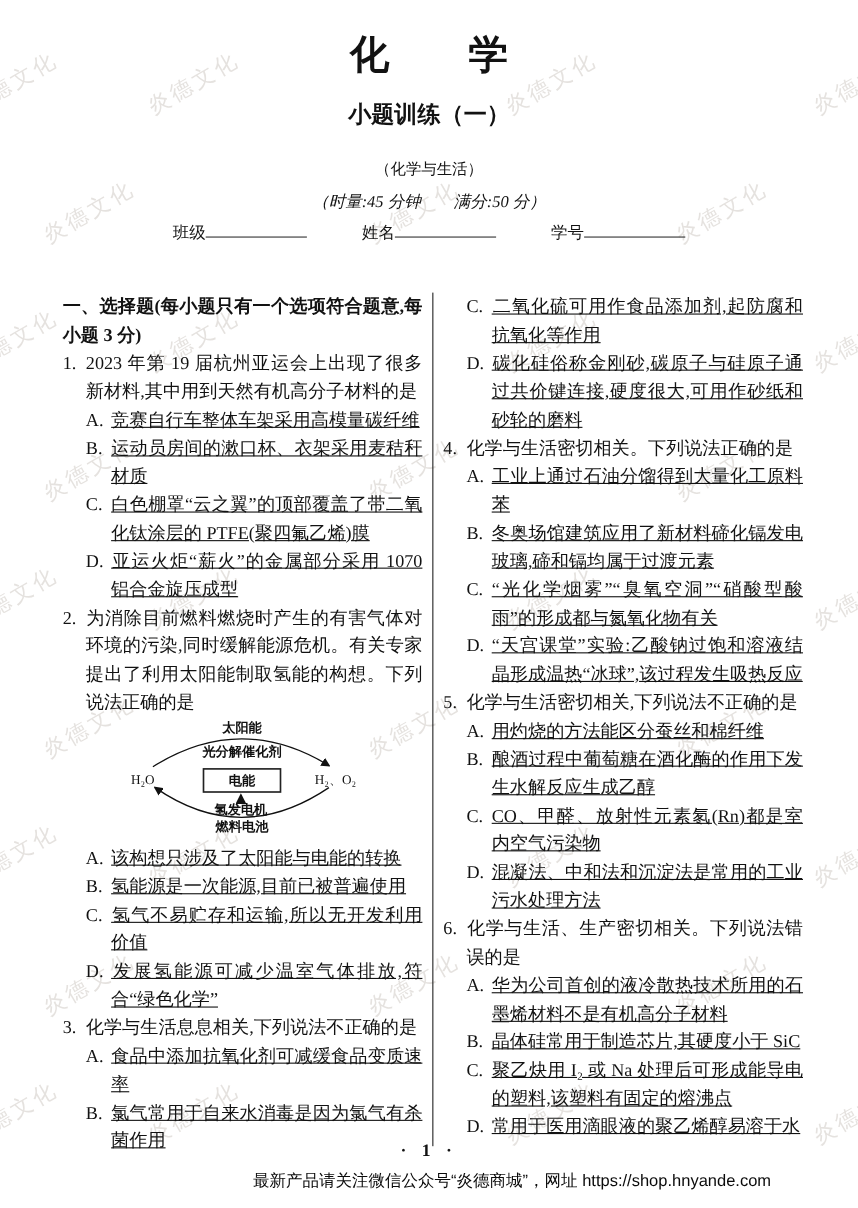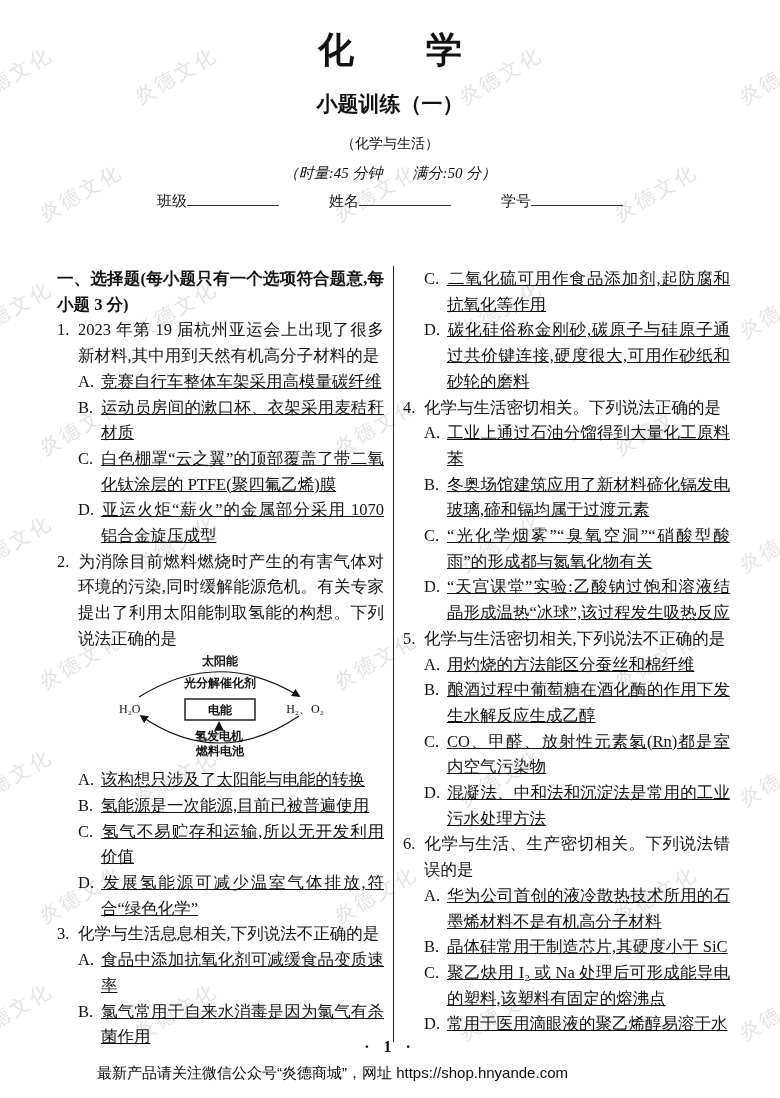--- a/index.html
+++ b/index.html
@@ -8,21 +8,21 @@
   
   .wm-layer{position:absolute;inset:0;z-index:0;pointer-events:none;}
   .wm{position:absolute;transform:rotate(-30deg);color:rgba(186,180,172,0.38);
       font-size:20px;font-weight:500;letter-spacing:3px;white-space:nowrap;}
   .content{position:absolute;inset:0;z-index:1;}
   
   .hdr{text-align:center;}
   .series-title{margin:36px 0 0;font-size:27px;font-weight:bold;letter-spacing:1.5px;}
   .subject{margin:26px 0 0;font-size:36px;font-weight:bold;}
   .paper-title{margin:15px 0 0;font-size:21px;font-weight:bold;}
-  .scope{margin-top:17px;font-size:14px;}
+  .scope{margin-top:27px;font-size:14px;}
   .meta{margin-top:11px;font-size:15px;font-style:italic;}
   .fields{margin-top:7px;font-size:15px;display:flex;justify-content:center;gap:50px;}
   .field{white-space:nowrap;}
   .blank{display:inline-block;width:92px;height:15px;border-bottom:1px solid #333;vertical-align:baseline;}
   
   .columns{position:absolute;left:57px;top:266px;width:673px;display:flex;}
   .col{width:327px;font-size:16.5px;line-height:25.7px;text-align:justify;}
   .col-right{margin-left:19px;}
   .divider{position:absolute;left:393px;top:266px;width:1px;height:776px;background:#222;}
   .section-title{font-weight:bold;}
@@ -32,22 +32,22 @@
   .option{padding-left:23px;text-indent:-23px;text-decoration:underline;}
   .olabel{display:inline-block;width:23px;text-indent:0;}
   
   .diagram{margin:2px 0 2px 58px;}
   .diagram svg text{font-family:"Liberation Serif","DejaVu Serif",serif;}
   .dlabel{font-size:12px;font-weight:bold;fill:#111;}
   .dformula{font-size:12px;fill:#111;}
   
   .page-num{position:absolute;top:1038px;left:0;width:780px;text-align:center;
             font-size:16px;font-weight:bold;letter-spacing:5px;}
-  .promo{position:absolute;top:1064px;left:0;width:665px;text-align:center;
-         font-family:"Liberation Sans","DejaVu Sans",sans-serif;font-size:15px;color:#0a0a0a;}
+  .promo{position:absolute;top:1064px;left:0;width:665px;text-align:right;
+         font-family:"Liberation Sans","DejaVu Sans",sans-serif;font-size:15px;color:#0a0a0a;padding-left:36px;}
 </style>
 </head>
 <body>
 
 <div class="page">
 
   <div class="wm-layer">
       <span class="wm" style="left: 130px; top: 62px;">炎德文化</span>
       <span class="wm" style="left: 455px; top: 62px;">炎德文化</span>
       <span class="wm" style="left: 735px; top: 62px;">炎德文化</span>

